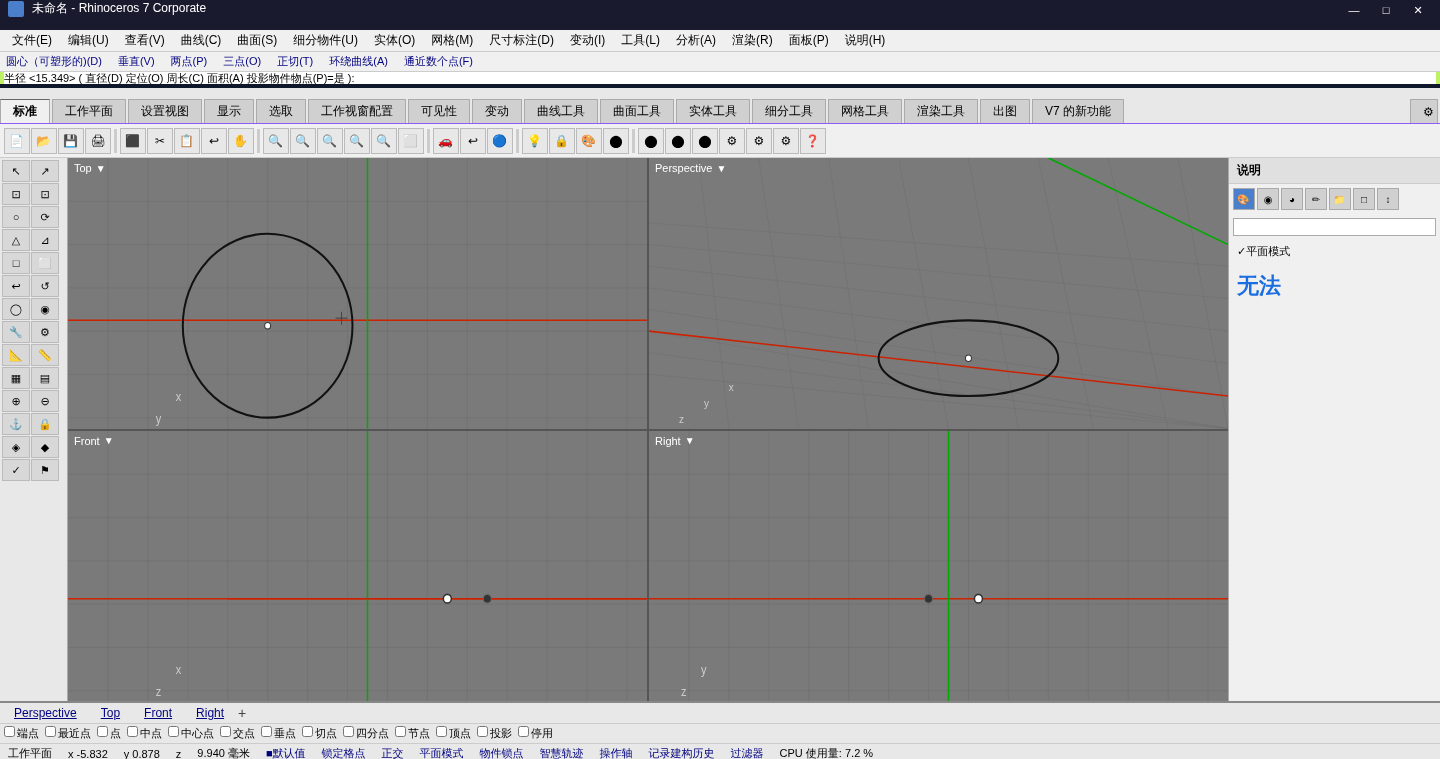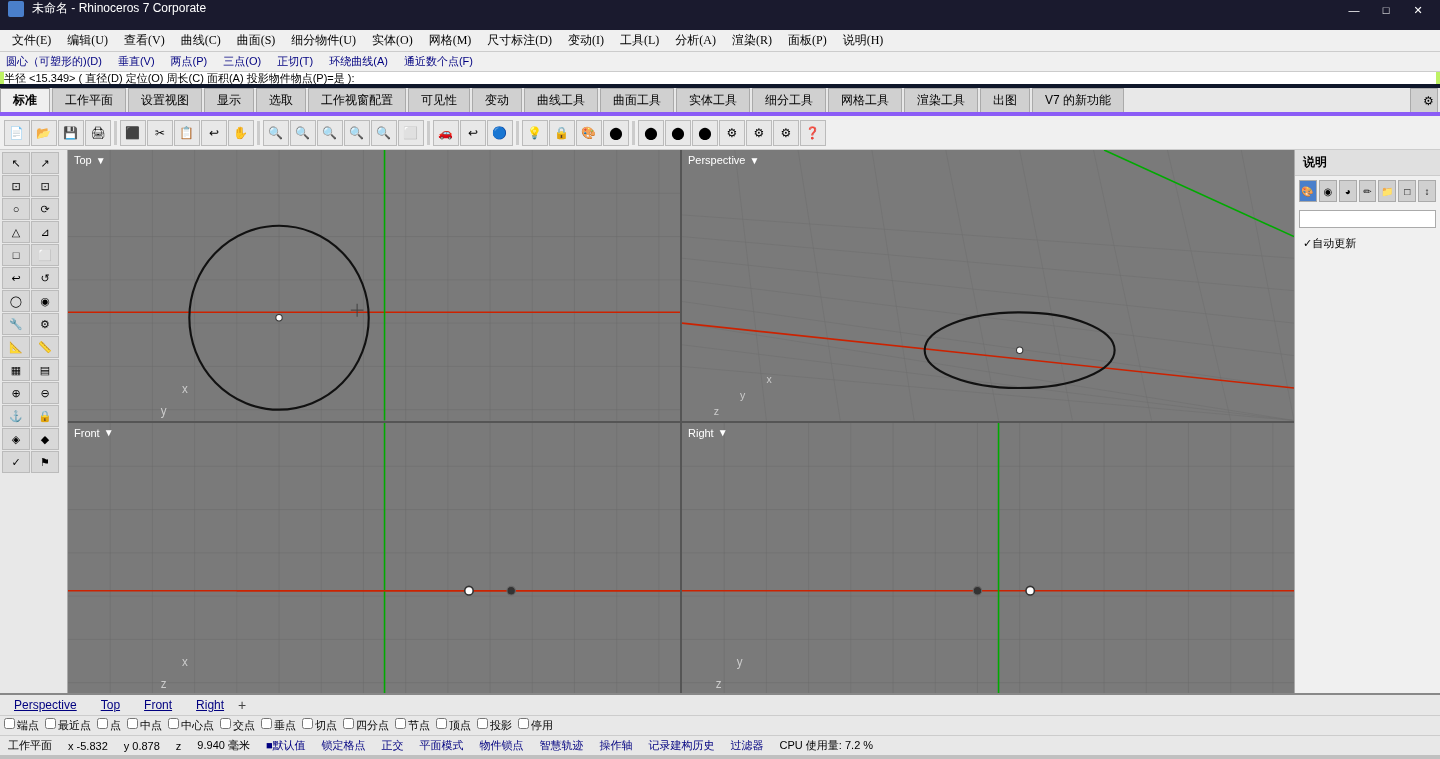--- a/index.html
+++ b/index.html
@@ -55,21 +55,20 @@
       display: flex;
       align-items: center;
       border-bottom: 1px solid #ccc;
       padding: 0 4px;
     }
     .menu-item {
       padding: 4px 8px;
       font-size: 12px;
       cursor: pointer;
       white-space: nowrap;
-      font-family: Liberation Serif, serif;
     }
 
     
     #cmd-bar {
       height: 20px;
       background: #f0f0f0;
       display: flex;
       align-items: center;
       padding: 0 4px;
       border-bottom: 1px solid #ccc;
@@ -91,25 +90,25 @@
       padding: 0 4px;
       border-bottom: 4px solid #0f172a;
       font-size: 11px;
     }
     #cmd-input-bar input {
       border: none; outline: none; width: 100%; font-size: 11px;
     }
 
     
     #tab-bar {
-      height: 28px;
+      height: 36px;
       background: #e8e8e8;
       display: flex;
       align-items: flex-end;
-      border-bottom: 4px solid #8b5cf6;
+      border-bottom: 1px solid #8b5cf6;
       overflow: hidden;
     }
     .top-tab {
       padding: 4px 12px;
       font-size: 12px;
       cursor: pointer;
       background: #d0d0d0;
       border: 1px solid #aaa;
       border-bottom: none;
       margin-right: 2px;
@@ -205,21 +204,21 @@
       z-index: 10;
       display: flex; align-items: center; gap: 4px;
     }
     .viewport-dropdown {
       font-size: 10px;
       cursor: pointer;
     }
 
     
     #right-panel {
-      width: 146px;
+      width: 212px;
       background: #f0f0f0;
       border-left: 1px solid #aaa;
       display: flex;
       flex-direction: column;
     }
     #right-panel .panel-title {
       padding: 4px 8px;
       font-size: 12px;
       font-weight: bold;
       background: #e0e0e0;
@@ -691,22 +690,23 @@
       <div class="panel-tab-icon">◕</div>
       <div class="panel-tab-icon">✏</div>
       <div class="panel-tab-icon">📁</div>
       <div class="panel-tab-icon">□</div>
       <div class="panel-tab-icon">↕</div>
     </div>
     <div class="panel-search">
       <input type="text" style="">
     </div>
     <div class="auto-update">
-      <span>✓自动更新</span>
+      <span>✓平面模式</span>
     </div>
+    <div class="error-text">无法</div>
   </div>
 </div>
 
 <div id="bottom-tabs">
 <span class="btab">Perspective</span>
     <span class="btab">Top</span>
     <span class="btab">Front</span>
     <span class="btab">Right</span>
     <span class="btab-add">+</span>
   </div>

